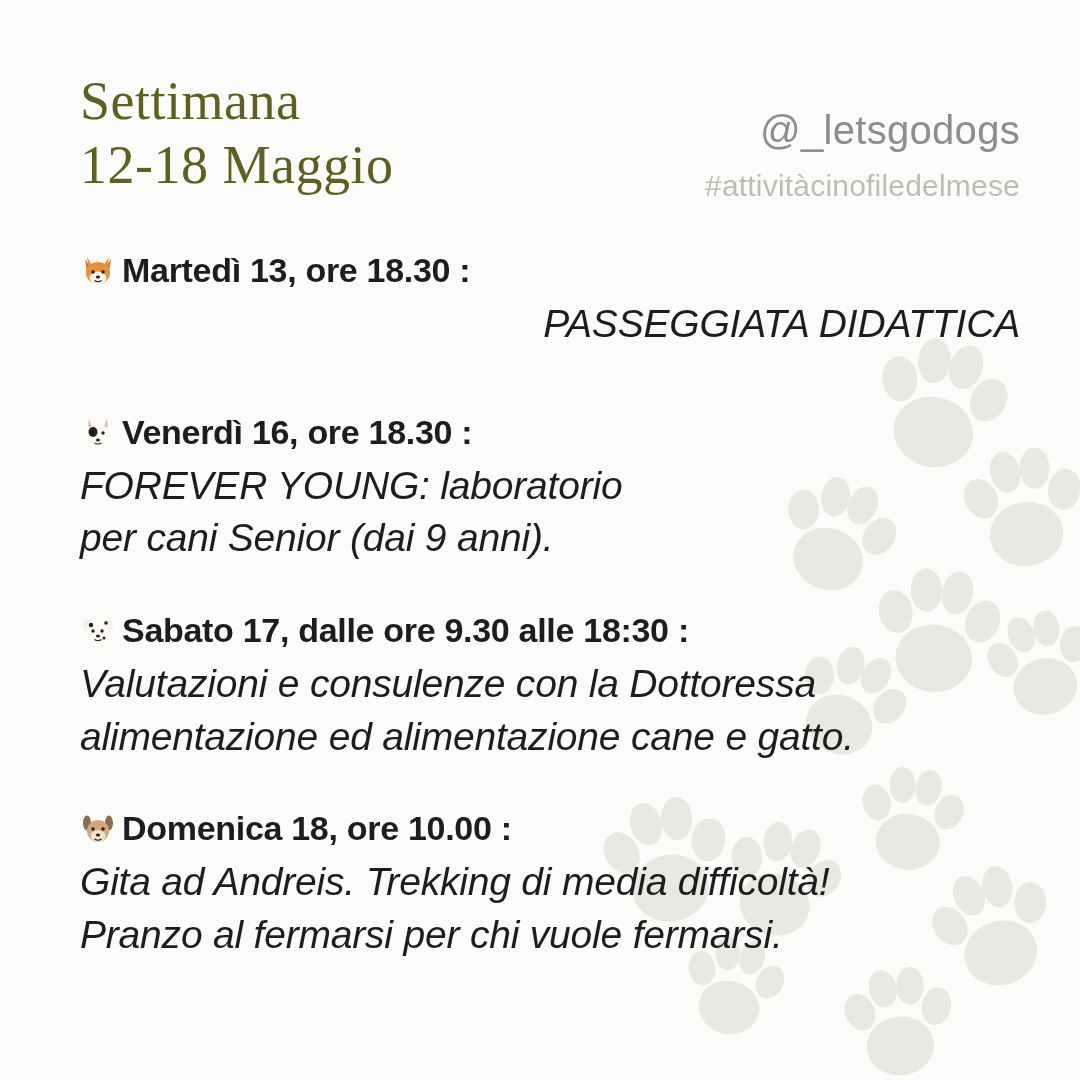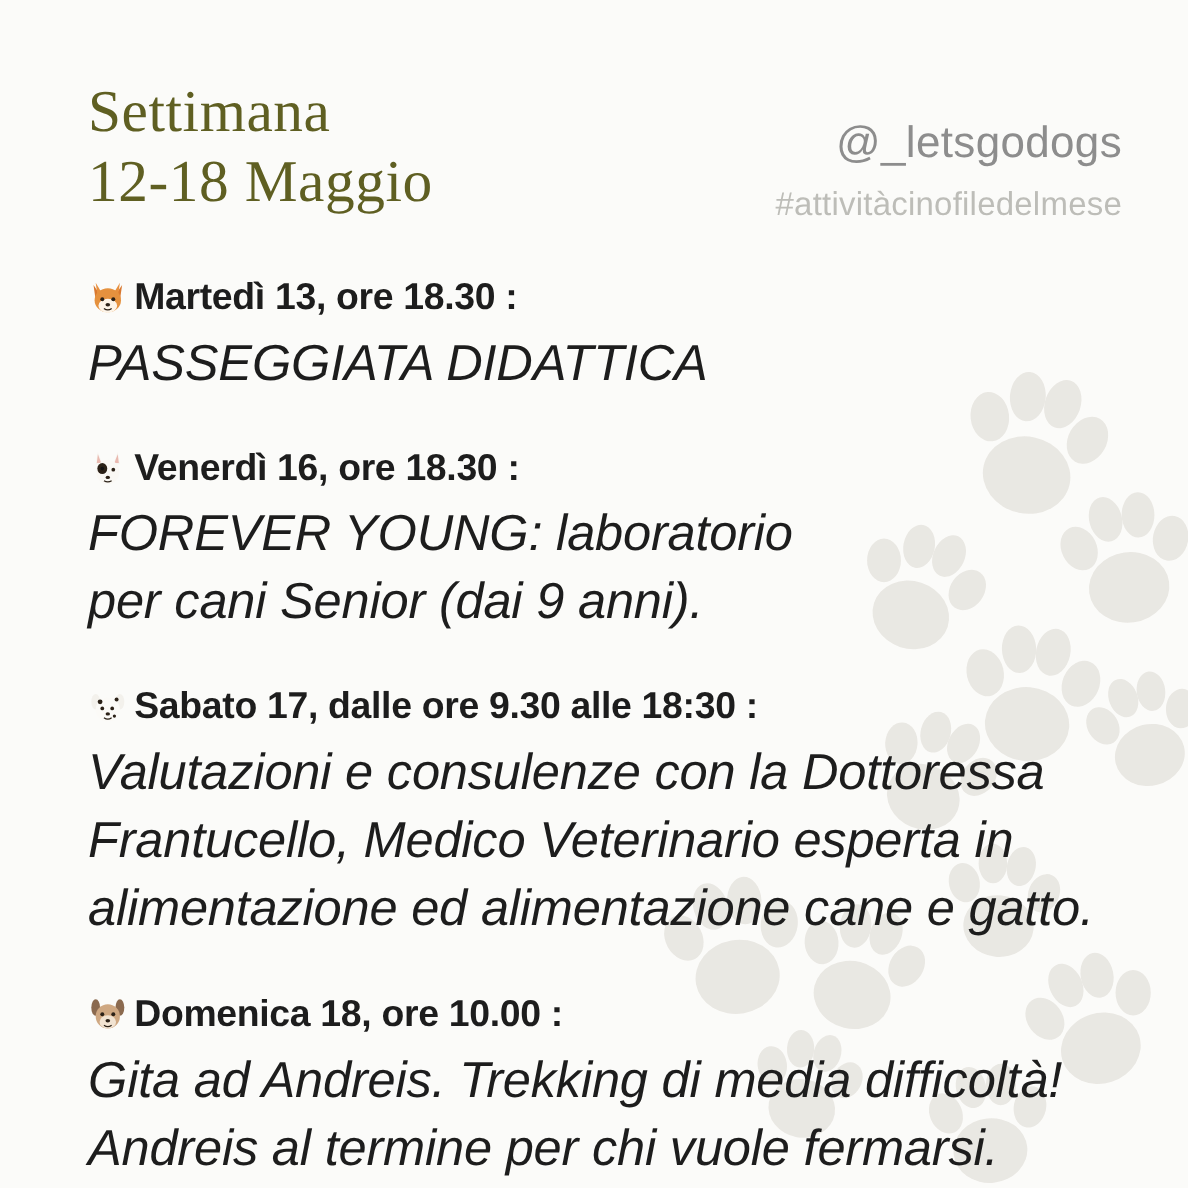--- a/index.html
+++ b/index.html
@@ -90,30 +90,30 @@
   }
   .event-emoji {
     font-size: 34px;
     line-height: 1;
     margin-right: 6px;
     display: inline-flex;
     align-items: center;
   }
   .event-emoji svg { display:block; }
   .event-body {
-    font-size: 46px;
+    font-size: 39px;
     font-style: italic;
     color: #1d1d1d;
     line-height: 1.35;
     margin-top: 8px;
     letter-spacing: -0.2px;
   }
   .event-body .line { display: block; white-space: nowrap; }
 
-  .e1 { margin-bottom: 46px; }
+  .e1 { margin-bottom: 62px; text-align: right; }
   .e2 { margin-bottom: 46px; }
   .e3 { margin-bottom: 46px; }
 </style>
 </head>
 <body>
 
 <div class="paws" id="paw-layer">
     <div class="paw" style="left: 870px; top: 330px; transform: rotate(12deg);">
     <svg width="138" height="150" viewBox="0 0 110 120">
       <ellipse cx="55" cy="82" rx="32" ry="28" fill="#e9e7e2"></ellipse>
@@ -299,21 +299,20 @@
             <circle cx="13" cy="19" r="1.7" fill="#2b2117"></circle>
             <circle cx="22" cy="19" r="1.7" fill="#2b2117"></circle>
             <ellipse cx="18" cy="24" rx="2" ry="1.5" fill="#2b2117"></ellipse>
             <path d="M14.5 27.5 Q18 30 21.5 27.5" stroke="#2b2117" stroke-width="1.1" fill="none"></path>
           </svg>
         </span>
         <span>Sabato 17, dalle ore 9.30 alle 18:30 :</span>
       </div>
       <div class="event-body">
         <span class="line">Valutazioni e consulenze con la Dottoressa</span>
-        <span class="line">Frantucello, Medico Veterinario esperta in</span>
         <span class="line">alimentazione ed alimentazione cane e gatto.</span>
       </div>
     </div>
 
     <div class="event e4">
       <div class="event-head">
         <span class="event-emoji">
           <svg width="36" height="36" viewBox="0 0 36 36">
             <ellipse cx="7" cy="12" rx="4" ry="7.5" fill="#8b6a4f"></ellipse>
             <ellipse cx="29" cy="12" rx="4" ry="7.5" fill="#8b6a4f"></ellipse>
@@ -322,18 +321,18 @@
             <circle cx="13" cy="18" r="1.8" fill="#2b2117"></circle>
             <circle cx="23" cy="18" r="1.8" fill="#2b2117"></circle>
             <ellipse cx="18" cy="24" rx="2.1" ry="1.6" fill="#2b2117"></ellipse>
             <path d="M14.5 28 Q18 30.5 21.5 28" stroke="#2b2117" stroke-width="1.1" fill="none"></path>
           </svg>
         </span>
         <span>Domenica 18, ore 10.00 :</span>
       </div>
       <div class="event-body">
         <span class="line">Gita ad Andreis. Trekking di media difficoltà!</span>
-        <span class="line">Andreis al termine per chi vuole fermarsi.</span>
+        <span class="line">Pranzo al fermarsi per chi vuole fermarsi.</span>
       </div>
     </div>
 
   </div>
 </div>
 
 </body></html>

